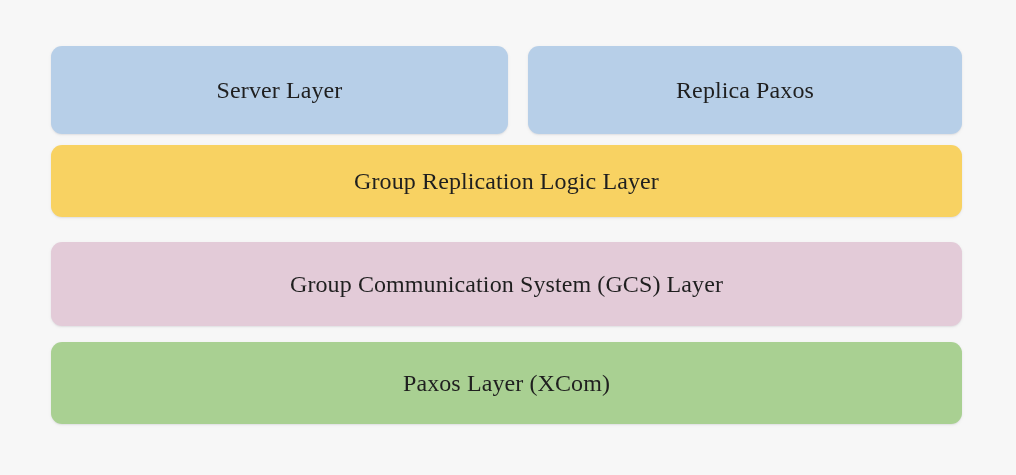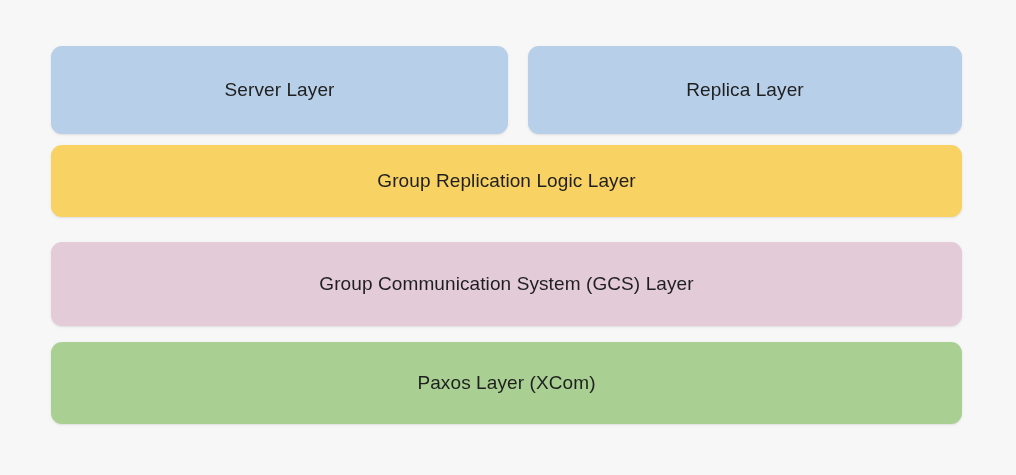--- a/index.html
+++ b/index.html
@@ -28,27 +28,28 @@
     border-radius: 11px;
     display: flex;
     align-items: center;
     justify-content: center;
     box-shadow: 0 1px 3px rgba(120, 120, 130, 0.13),
                 0 1px 1px rgba(120, 120, 130, 0.07);
     user-select: none;
   }
 
   .layer-label {
-    font-size: 19px;
+    font-size: 24px;
     line-height: 1.2;
     color: #1f1f1f;
     letter-spacing: 0.1px;
     text-align: center;
     white-space: nowrap;
     font-weight: 400;
+    font-family: Liberation Serif, serif;
   }
 
   
   .row-server {
     left: 51px;
     top: 46px;
     width: 457px;
     height: 88px;
   }
   .row-replica {
@@ -85,21 +86,21 @@
 </head>
 <body style="background: rgb(247, 247, 247);">
 
 <div id="diagram" style="background: rgb(247, 247, 247);">
 
   <div class="layer-box row-server" style="background-color: rgb(183, 207, 232);">
     <span class="layer-label" style="color: rgb(31, 31, 31);">Server Layer</span>
   </div>
 
   <div class="layer-box row-replica" style="background-color: rgb(183, 207, 232);">
-    <span class="layer-label" style="color: rgb(31, 31, 31);">Replica Layer</span>
+    <span class="layer-label" style="color: rgb(31, 31, 31);">Replica Paxos</span>
   </div>
 
   <div class="layer-box row-logic" style="background-color: rgb(248, 210, 98);">
     <span class="layer-label" style="color: rgb(31, 31, 31);">Group Replication Logic Layer</span>
   </div>
 
   <div class="layer-box row-paxos" style="background-color: rgb(169, 208, 146);">
     <span class="layer-label" style="color: rgb(31, 31, 31);">Paxos Layer (XCom)</span>
   </div>
 

